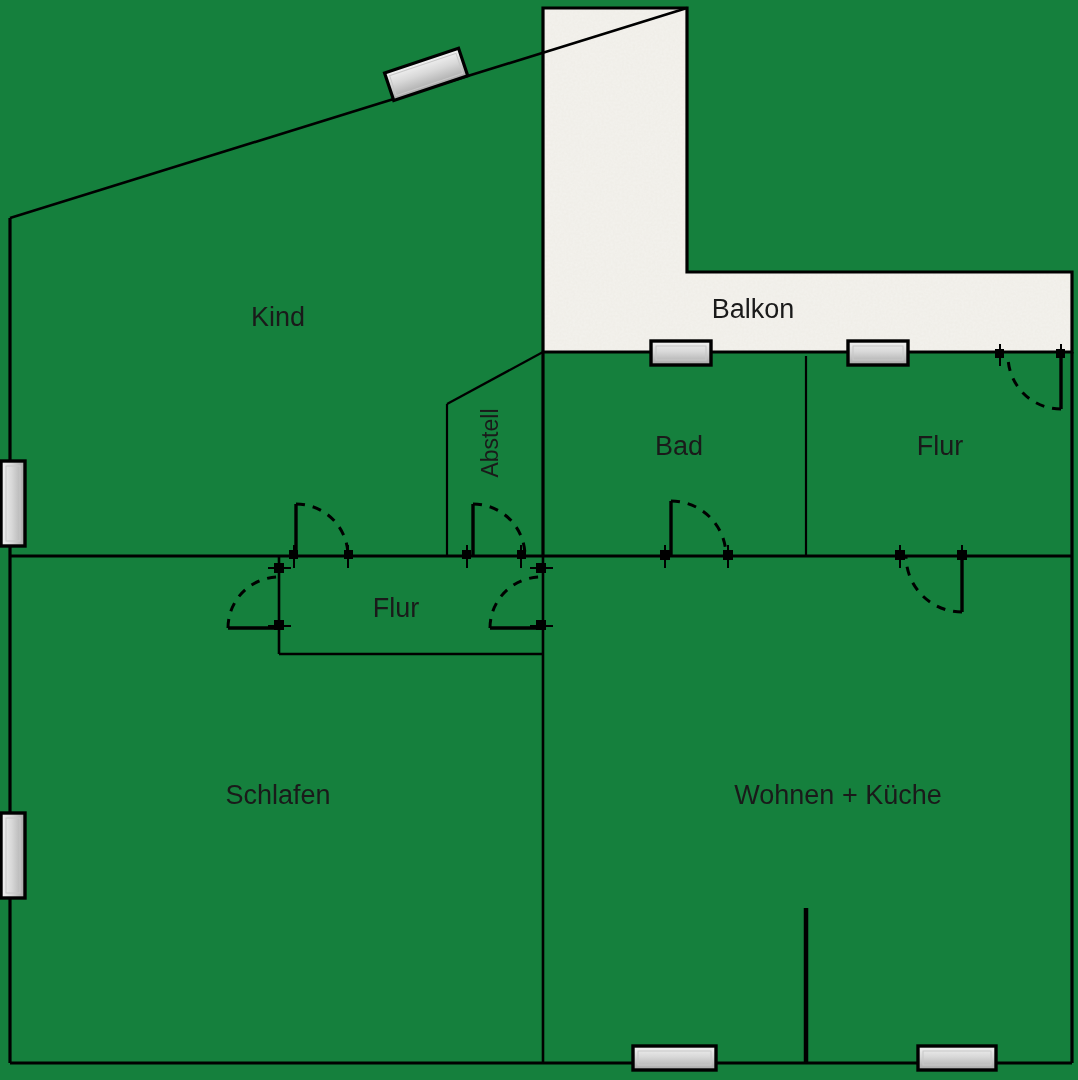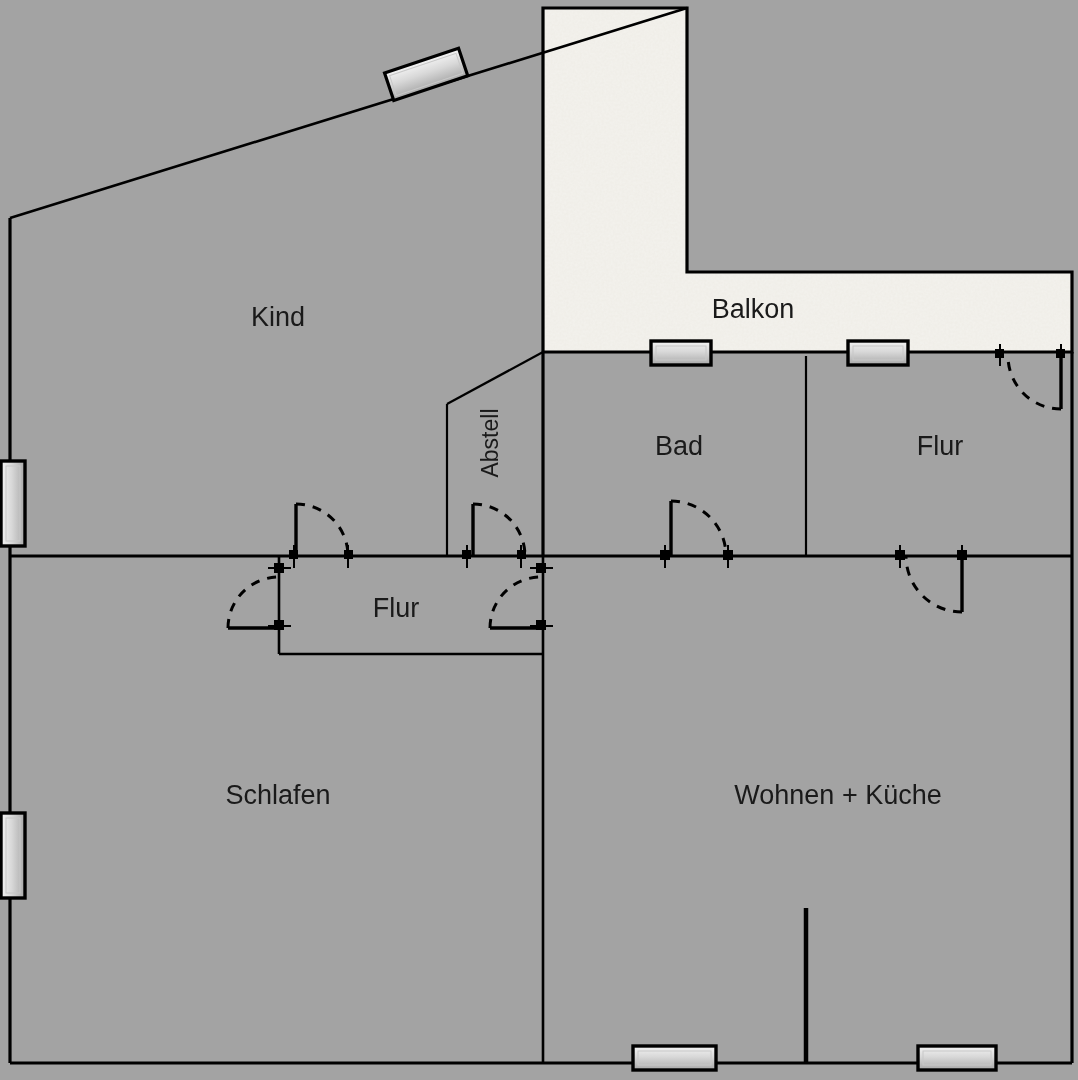--- a/index.html
+++ b/index.html
@@ -11,21 +11,21 @@
   body {
     width: 1078px;
     height: 1080px;
     overflow: hidden;
     font-family: "Liberation Sans", sans-serif;
   }
   #plan-root {
     position: relative;
     width: 1078px;
     height: 1080px;
-    background: #a3a3a3;
+    background: #15803d;
   }
   #floorplan-svg {
     display: block;
     width: 1078px;
     height: 1080px;
   }
   .room-label {
     font-family: "Liberation Sans", sans-serif;
     font-size: 27px;
     fill: #1a1a1a;

